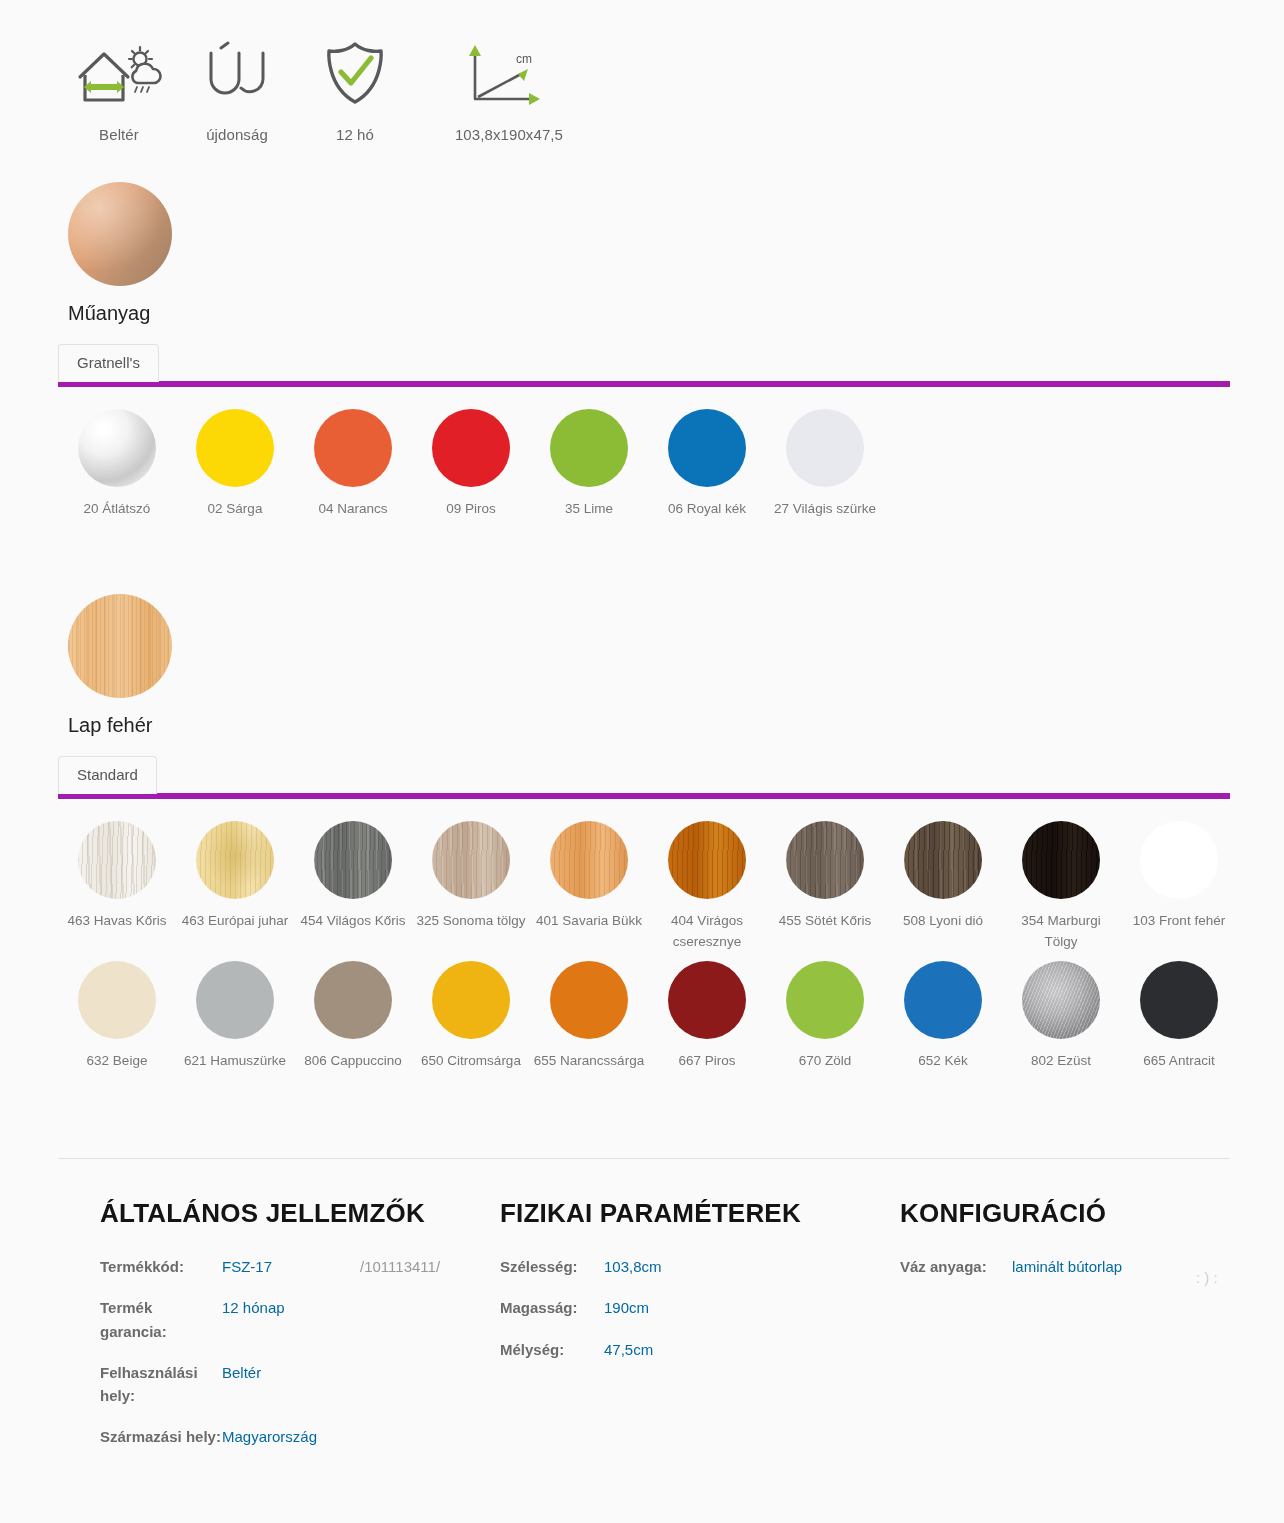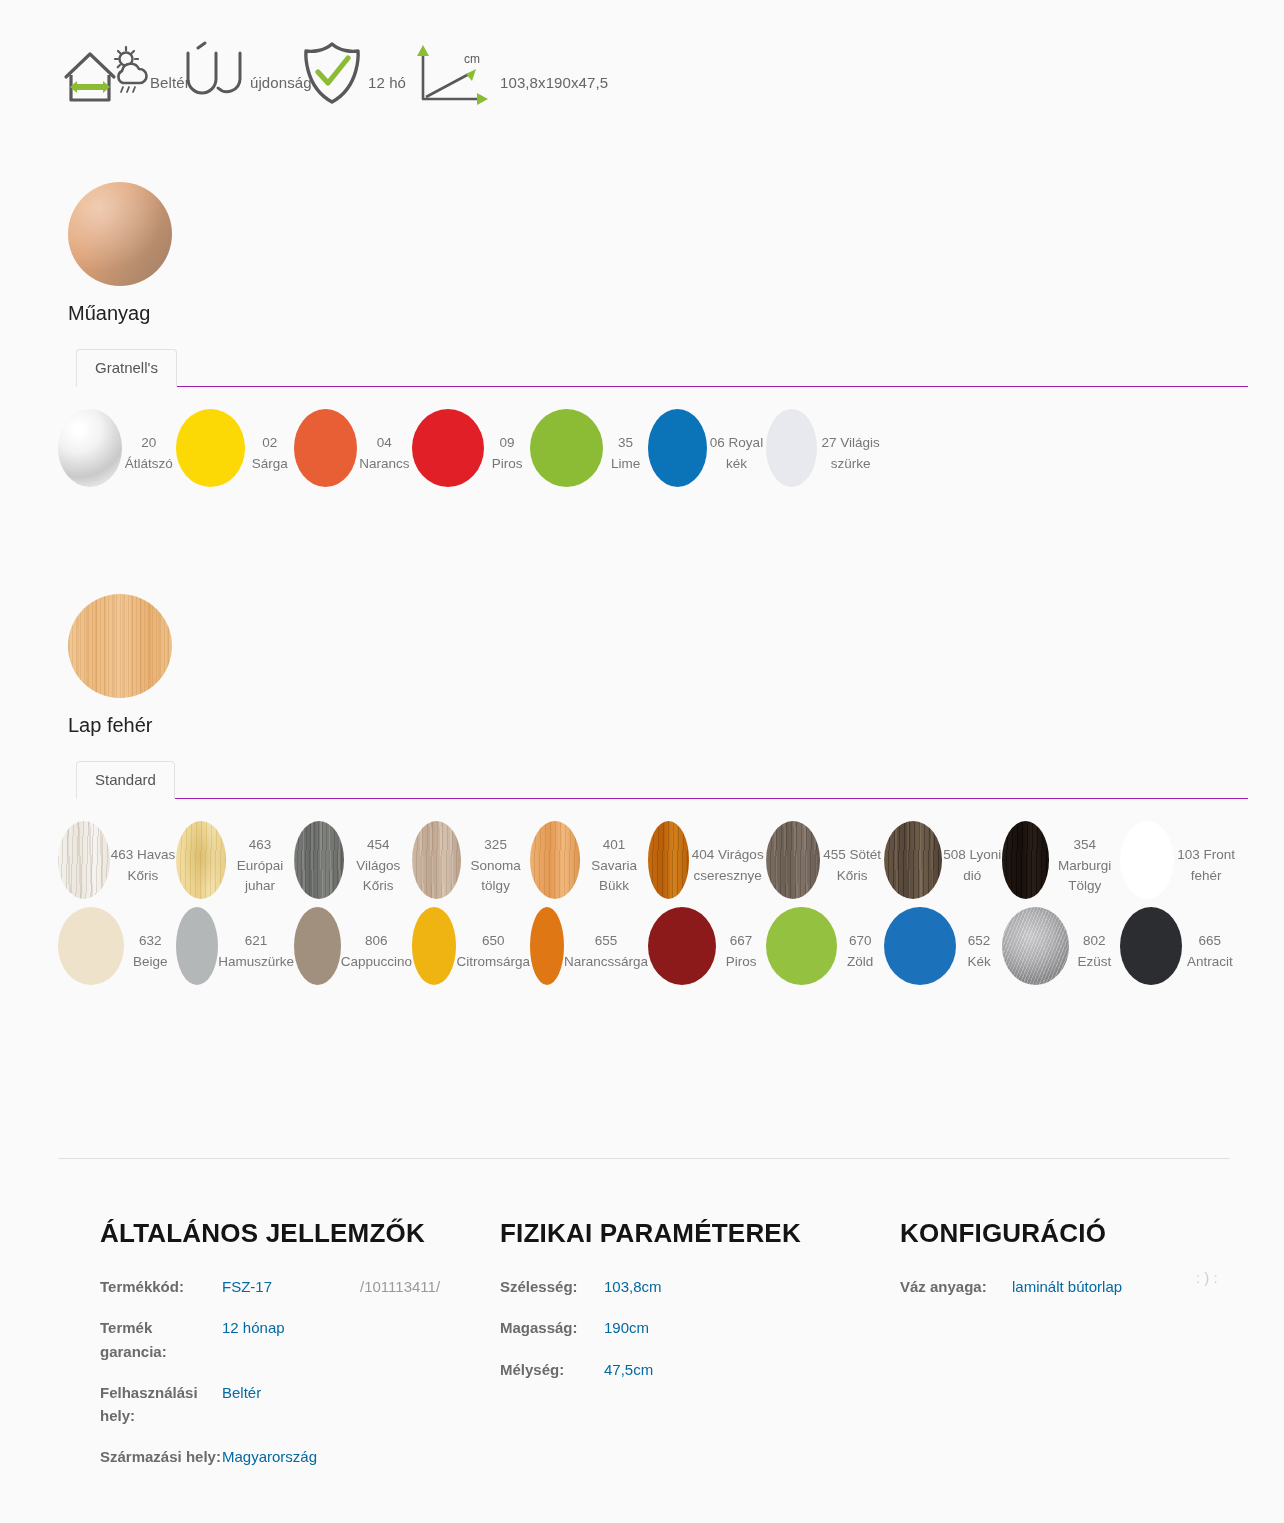--- a/index.html
+++ b/index.html
@@ -10,21 +10,21 @@
     font-family: "Liberation Sans", sans-serif;
     -webkit-font-smoothing: antialiased;
   }
   .page { position: relative; width: 1284px; height: 1523px; overflow: hidden; background:#fafafa; }
 
   
   .features {
     position: absolute; left: 60px; top: 38px;
     display: flex; align-items: flex-start;
   }
-  .feature { width: 118px; display: flex; flex-direction: row; align-items: center; }
+  .feature { width: 118px; display: flex; flex-direction: column; align-items: center; }
   .feature .glyph { height: 72px; display: flex; align-items: center; justify-content: center; }
   .feature .cap {
     margin-top: 16px; font-size: 15px; color: #666; white-space: nowrap;
     letter-spacing: .1px;
   }
   .feature.dims { width: 190px; }
 
   
   .matgroup { position: absolute; left: 0; width: 1284px; }
   .swatch-big {
@@ -42,23 +42,23 @@
       repeating-linear-gradient(90deg, rgba(140,95,45,.10) 0 2px, rgba(255,255,255,0) 2px 9px),
       linear-gradient(90deg, #f3c893 0%, #eeb97e 25%, #f2c794 52%, #e9b071 78%, #f0c28a 100%);
   }
   .mat-title {
     margin-left: 68px; margin-top: 16px;
     font-size: 20px; color: #222; font-weight: 400;
   }
 
   
   .tabbar {
-    margin-left: 76px; margin-top: 24px;
+    margin-left: 58px; margin-top: 24px;
     width: 1172px;
-    border-bottom: 1px solid #a21caf;
+    border-bottom: 6px solid #a21caf;
     height: 38px;
     display: flex; align-items: flex-end; text-align: center;
   }
   .tab {
     border: 1px solid #e2e2e2; border-bottom: 1px solid #fafafa;
     border-radius: 4px 4px 0 0;
     background: #fafafa;
     padding: 9px 18px 10px 18px;
     font-size: 15px; color: #555;
     position: relative; top: 1px;
@@ -67,39 +67,39 @@
 
   
   .swatch-grid {
     margin-left: 58px; margin-top: 22px;
     width: 1180px;
     display: flex; flex-wrap: wrap;
   }
   .swatch-grid.g7 .cell { width: 118px; }
   .swatch-grid.g10 .cell { width: 118px; }
   .cell {
-    display: flex; flex-direction: row; align-items: center;
+    display: flex; flex-direction: column; align-items: center;
     margin-bottom: 8px;
   }
   .dot { width: 78px; height: 78px; border-radius: 50%; }
   .dot-label {
     margin-top: 12px; font-size: 13.5px; color: #777;
     text-align: center; line-height: 1.55; max-width: 116px;
   }
 
   
   .divider {
     position: absolute; left: 58px; top: 1158px;
     width: 1172px; height: 1px; background: #e0e0e0;
   }
   .specs {
     position: absolute; left: 0; top: 1198px; width: 1284px;
     display: flex;
   }
-  .spec-col { padding-right: 20px; margin-top: 20px; }
+  .spec-col { padding-right: 20px; }
   .spec-col.c1 { width: 400px; margin-left: 100px; }
   .spec-col.c2 { width: 400px; }
   .spec-col.c3 { width: 384px; }
   .spec-h {
     font-size: 26px; font-weight: 700; color: #141414;
     letter-spacing: .2px; margin-bottom: 26px;
   }
   .spec-row { display: flex; margin-bottom: 18px; font-size: 15px; line-height: 1.55; }
   .spec-k { font-weight: 700; color: #6b6b6b; width: 122px; flex: 0 0 122px; }
   .spec-v { color: #0369a1; flex: 1; }

